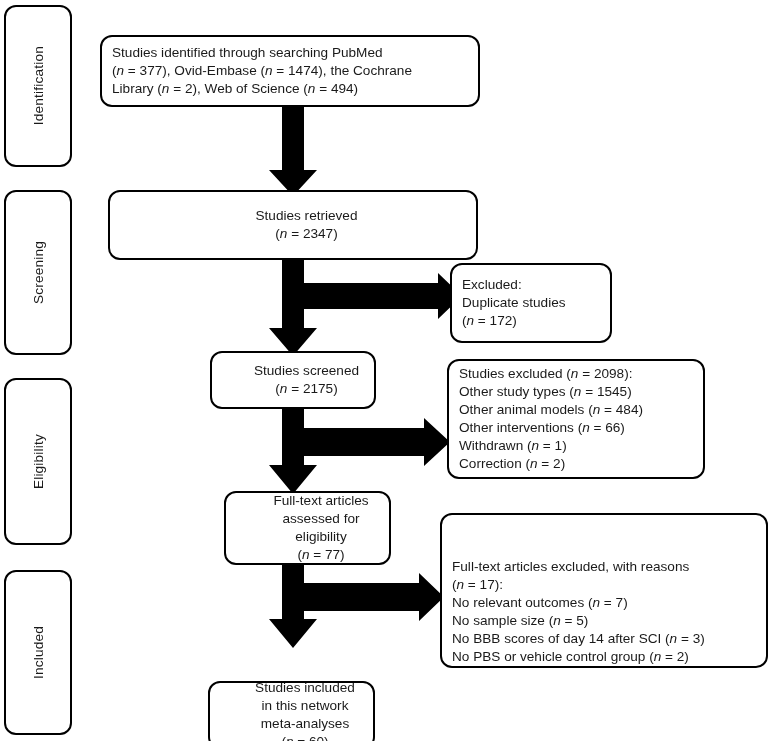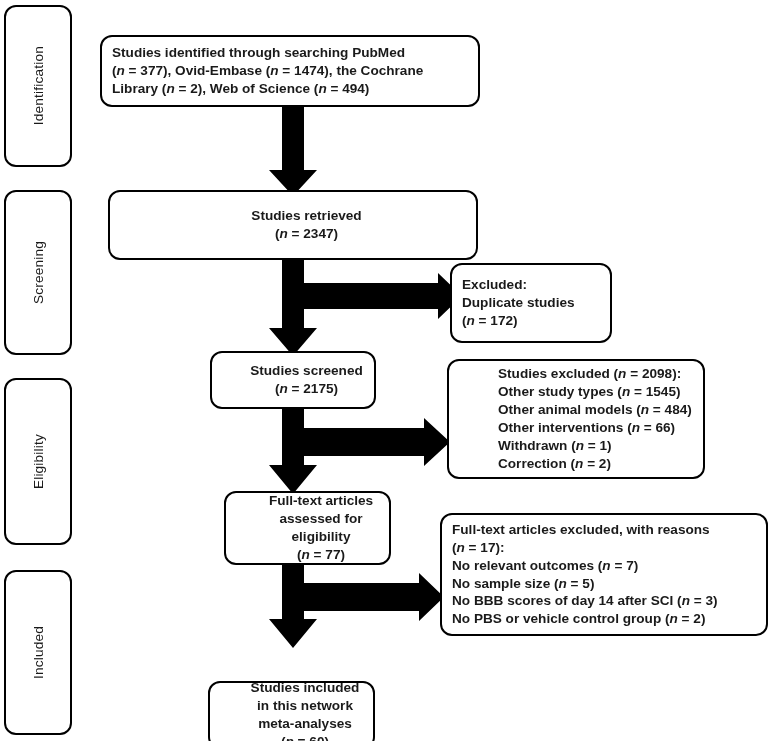--- a/index.html
+++ b/index.html
@@ -29,21 +29,20 @@
     z-index: 3;
   }
   .box .txt {
     width: 100%;
     font-size: 13.6px;
     line-height: 1.32;
     color: #1a1a1a;
     white-space: pre-line;
     padding: 0 10px;
     box-sizing: border-box;
-    font-weight: bold;
   }
   .box.center .txt { text-align: center; padding-left: 37px; }
   .box.left .txt { text-align: left; }
 
   
   .stage {
     position: absolute;
     box-sizing: border-box;
     background: #ffffff;
     border: 2.2px solid #000000;
@@ -133,37 +132,37 @@
     <span class="txt">Excluded:
 Duplicate studies
 (<span class="ital">n</span> = 172)</span>
   </div>
 
   <div class="box center" style="left:210px; top:351px; width:166px; height:58px;align-items:center;">
     <span class="txt">Studies screened
 (<span class="ital">n</span> = 2175)</span>
   </div>
 
-  <div class="box left" style="left:447px; top:359px; width:258px; height:120px;padding-left:39px;">
+  <div class="box left" style="left:447px; top:359px; width:258px; height:120px;">
     <span class="txt">Studies excluded (<span class="ital">n</span> = 2098):
 Other study types (<span class="ital">n</span> = 1545)
 Other animal models (<span class="ital">n</span> = 484)
 Other interventions (<span class="ital">n</span> = 66)
 Withdrawn (<span class="ital">n</span> = 1)
 Correction (<span class="ital">n</span> = 2)</span>
   </div>
 
   <div class="box center" style="left:224px; top:491px; width:167px; height:74px;">
     <span class="txt">Full-text articles
 assessed for
 eligibility
 (<span class="ital">n</span> = 77)</span>
   </div>
 
-  <div class="box left" style="left:440px; top:513px; width:328px; height:123px;">
+  <div class="box left" style="left:440px; top:513px; width:328px; height:155px;align-items:flex-end;">
     <span class="txt">Full-text articles excluded, with reasons
 (<span class="ital">n</span> = 17):
 No relevant outcomes (<span class="ital">n</span> = 7)
 No sample size (<span class="ital">n</span> = 5)
 No BBB scores of day 14 after SCI (<span class="ital">n</span> = 3)
 No PBS or vehicle control group (<span class="ital">n</span> = 2)</span>
   </div>
 
   <div class="box center" style="left:208px; top:645px; width:167px; height:68px;margin-top:36px;">
     <span class="txt">Studies included

